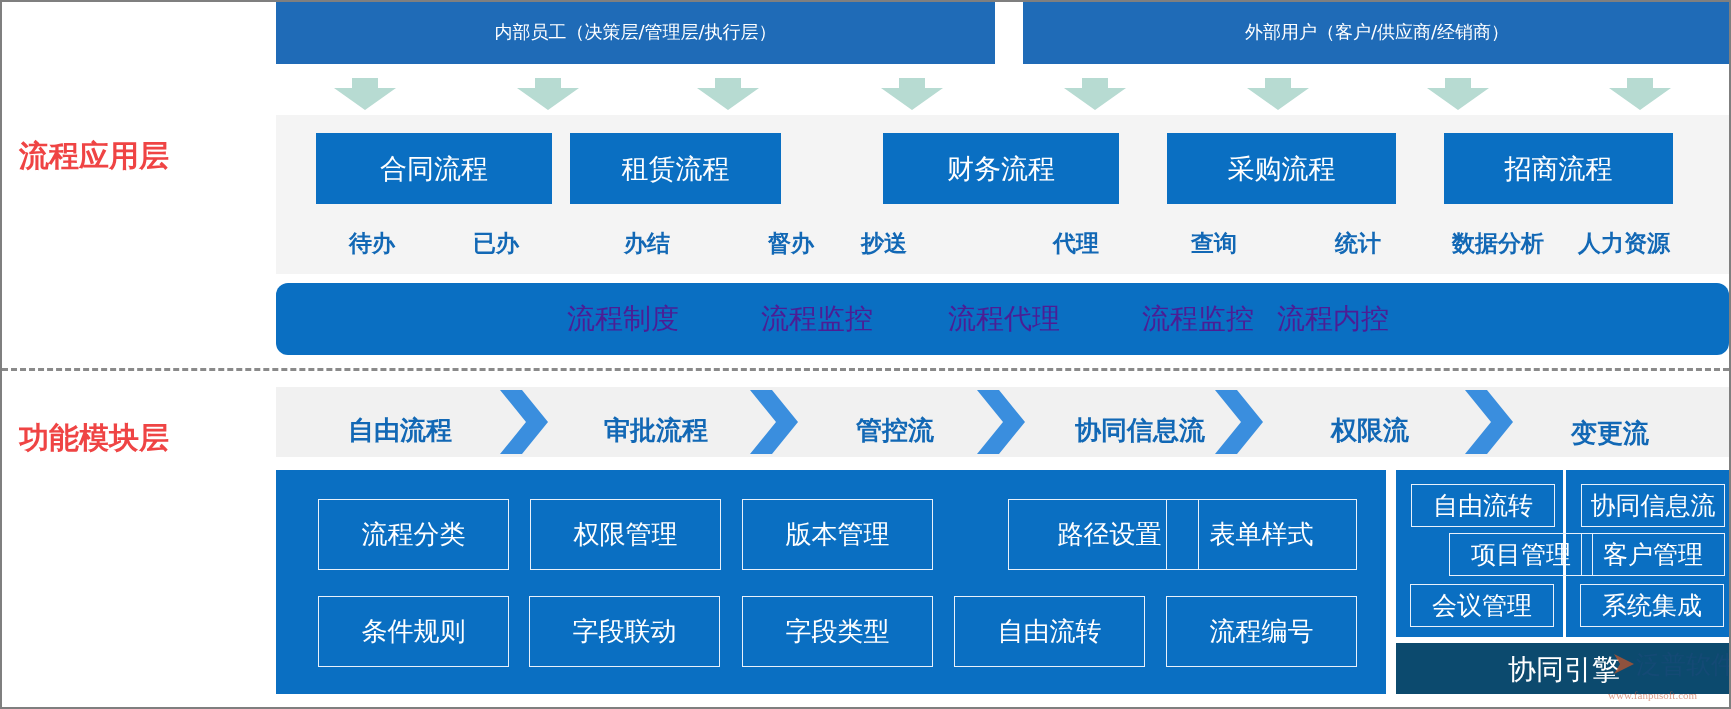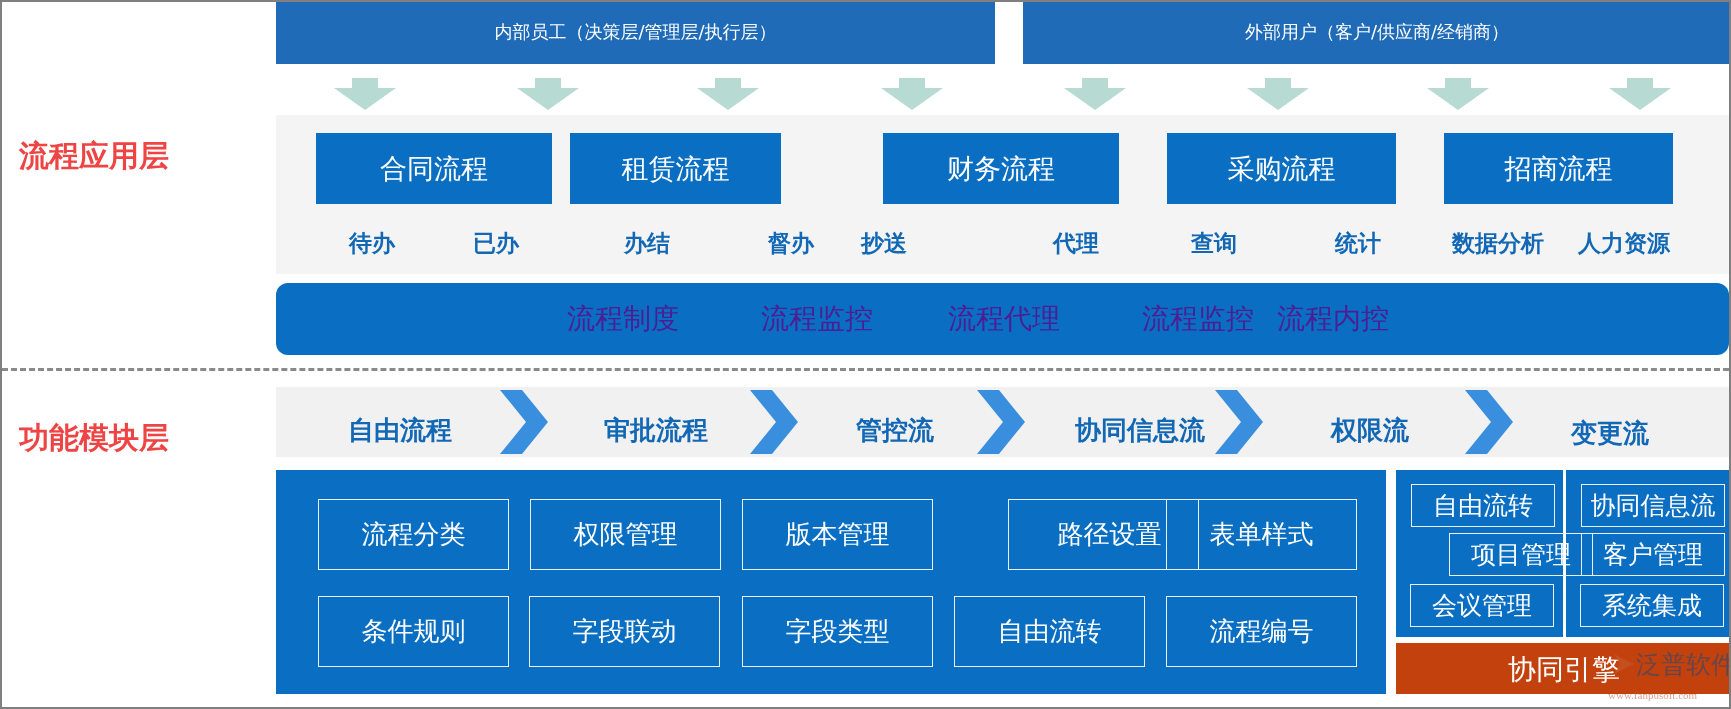--- a/index.html
+++ b/index.html
@@ -17,21 +17,21 @@
   .policy { top: 283px; height: 72px; font-size: 28px; color: #4c1d95; white-space: nowrap; }
   .dash { left: 2px; top: 368px; width: 1727px; height: 0; border-top: 3px dashed #8a8a8a; }
   .layer-label { left: 19px; font-size: 30px; font-weight: bold; color: #ef4444; white-space: nowrap; }
   .flow-bar { background: #f1f1f1; left: 276px; top: 387px; width: 1453px; height: 70px; }
   .flow { top: 387px; height: 86px; font-size: 26px; font-weight: bold; color: #1268b5; white-space: nowrap; }
   .chev { top: 390px; width: 48px; height: 64px; }
   .mod-panel { background: #0a6fc2; left: 276px; top: 470px; width: 1110px; height: 224px; }
   .mod-box { border: 1.5px solid #e8f1fb; color: #fff; font-size: 26px; width: 191px; height: 71px; }
   .side-panel { background: #0a6fc2; top: 470px; height: 167px; }
   .side-box { border: 1.5px solid #e8f1fb; color: #fff; font-size: 25px; height: 43px; }
-  .engine { background: #c2410c; left: 1396px; top: 643px; width: 335px; height: 51px; color: #fff; font-size: 28px; }
+  .engine { background: #0c4a6e; left: 1396px; top: 643px; width: 335px; height: 51px; color: #fff; font-size: 28px; }
   .wm { color: #1c4a7c; opacity: 0.55; white-space: nowrap; }
 </style>
 </head>
 <body>
 
 <div class="abs hdr center" style="left:276px;width:719px;">
   <span>内部员工（决策层/管理层/执行层）</span>
 </div>
 <div class="abs hdr center" style="left:1023px;width:708px;">
   <span>外部用户（客户/供应商/经销商）</span>

